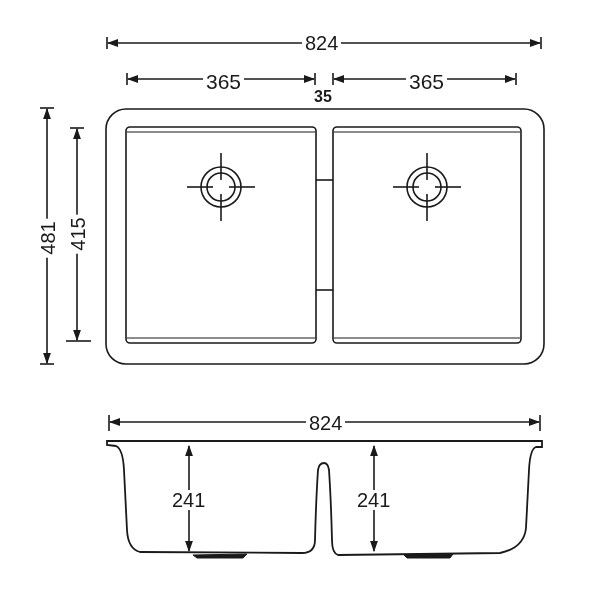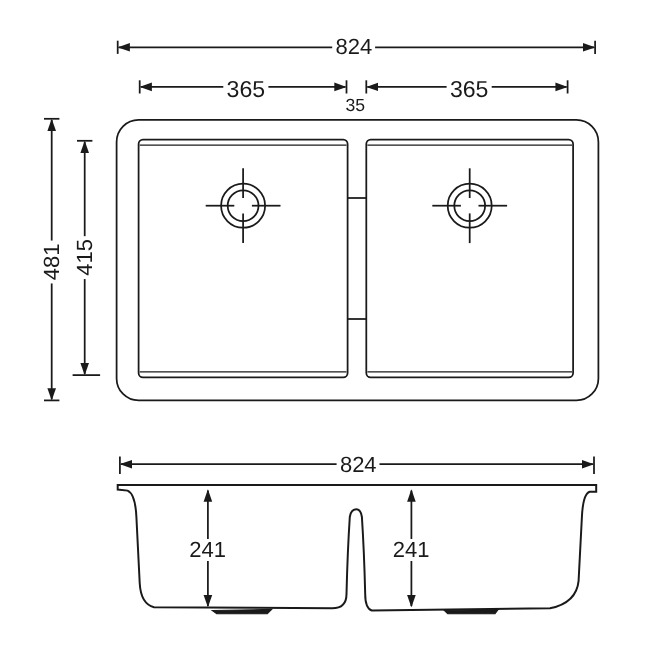--- a/index.html
+++ b/index.html
@@ -103,19 +103,19 @@
     <path d="M404,555 L453,554 L450,558 L407,558 Z" fill="#1a1a1a" stroke-width="1"></path>
 
     <line x1="189" y1="446" x2="189" y2="551" marker-start="url(#arr)" marker-end="url(#arr)"></line>
     <line x1="374" y1="446" x2="374" y2="551" marker-start="url(#arr)" marker-end="url(#arr)"></line>
   </g>
 </svg>
 
 <span class="lbl big" style="left:302px;top:33px;">824</span>
 <span class="lbl mid" style="left:203px;top:71px;">365</span>
 <span class="lbl mid" style="left:406px;top:71px;">365</span>
-<span class="lbl small" style="left:314px;top:89px;">35</span>
+<span class="lbl small" style="left:314px;top:89px;font-weight:bold;">35</span>
 <span class="lbl big vert" style="left:28px;top:228px;">481</span>
 <span class="lbl big vert" style="left:58px;top:224px;">415</span>
 
 <span class="lbl big" style="left:306px;top:413px;">824</span>
 <span class="lbl big" style="left:169px;top:490px;">241</span>
 <span class="lbl big" style="left:354px;top:490px;">241</span>
 
 </body></html>

